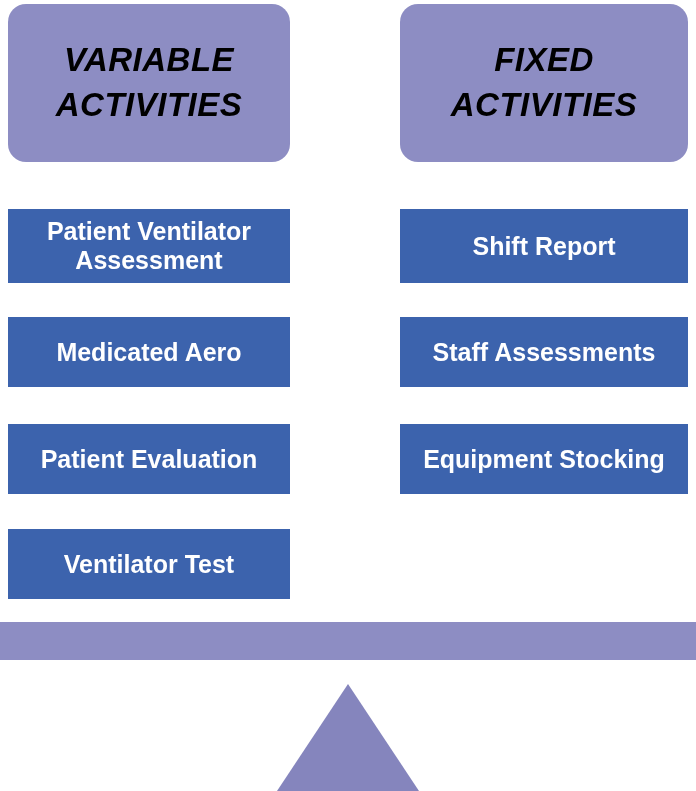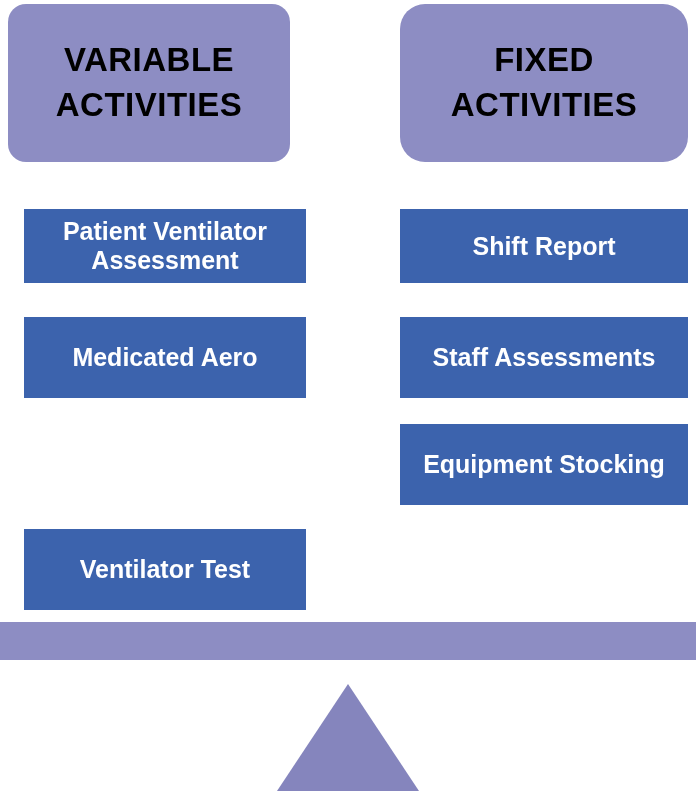--- a/index.html
+++ b/index.html
@@ -34,39 +34,40 @@
     align-items: center;
     justify-content: center;
     text-align: center;
     color: var(--header-text);
     font-weight: bold;
     font-size: 33px;
     line-height: 1.35;
     letter-spacing: 0.5px;
     padding: 0 20px;
     box-sizing: border-box;
+    font-style: italic;
   }
   .header-box.left  { left: 8px;   width: 282px; }
-  .header-box.right { left: 400px; width: 288px; border-radius: 25px; }
+  .header-box.right { left: 400px; width: 288px; }
   .item-box {
     position: absolute;
-    height: 81px;
+    height: 70px;
     background: var(--item-bg);
     color: var(--item-text);
     display: flex;
     align-items: center;
     justify-content: center;
     text-align: center;
     font-size: 25px;
     font-weight: bold;
     line-height: 1.15;
     padding: 0 14px;
     box-sizing: border-box;
   }
-  .item-box.col-left  { left: 24px;   width: 282px; }
+  .item-box.col-left  { left: 8px;   width: 282px; }
   .item-box.col-right { left: 400px; width: 288px; text-align: right; }
   .row-0 { top: 209px; height: 74px; }
   .row-1 { top: 317px; }
   .row-2 { top: 424px; }
   .row-3 { top: 529px; }
   .beam {
     position: absolute;
     left: 0;
     top: 622px;
     width: 696px;
@@ -90,20 +91,21 @@
 <div class="diagram">
 
   <div class="header-box left">VARIABLE ACTIVITIES</div>
 
   <div class="header-box right">FIXED ACTIVITIES</div>
 
   <div class="item-box col-left row-0">Patient Ventilator Assessment</div>
 
   <div class="item-box col-left row-1">Medicated Aero</div>
 
+  <div class="item-box col-left row-2">Patient Evaluation</div>
 
   <div class="item-box col-left row-3">Ventilator Test</div>
 
   <div class="item-box col-right row-0">Shift Report</div>
 
   <div class="item-box col-right row-1">Staff Assessments</div>
 
   <div class="item-box col-right row-2">Equipment Stocking</div>
 
 

